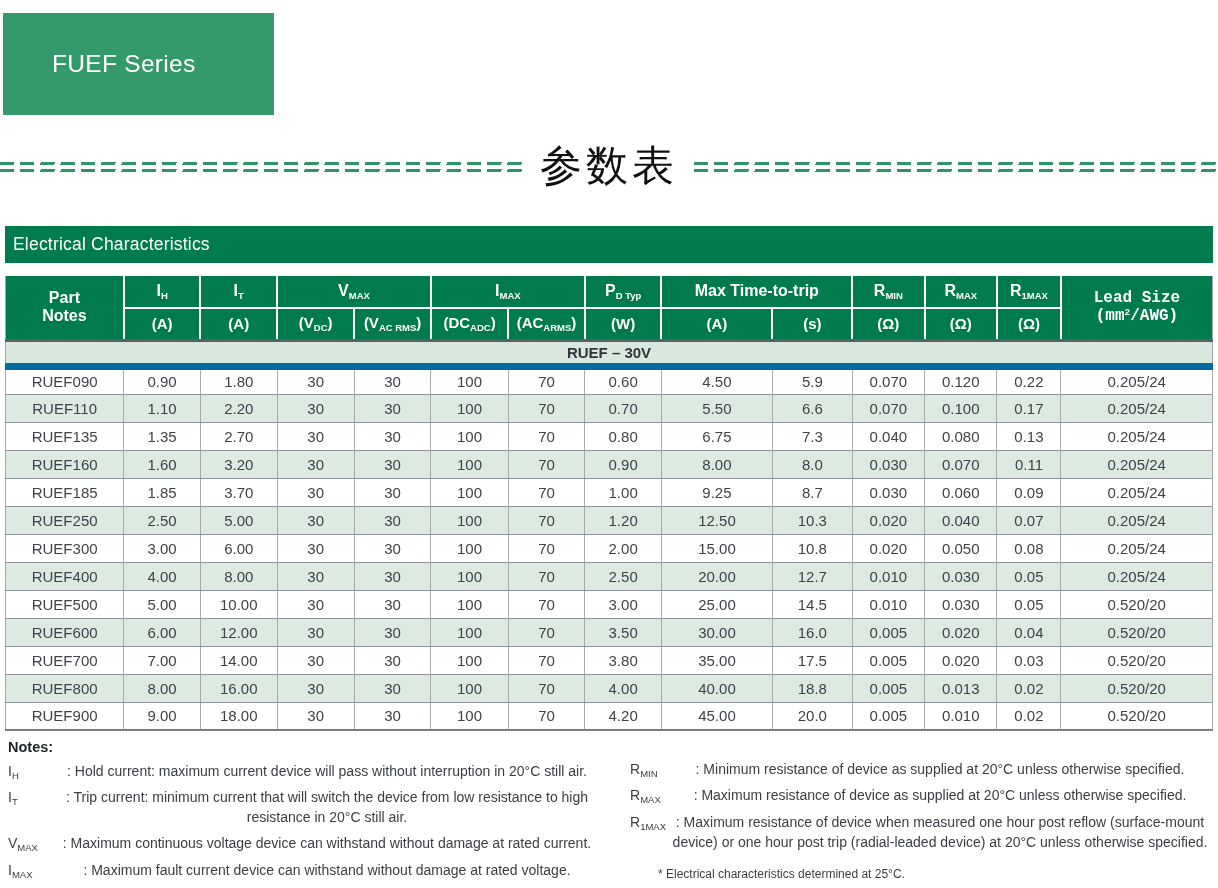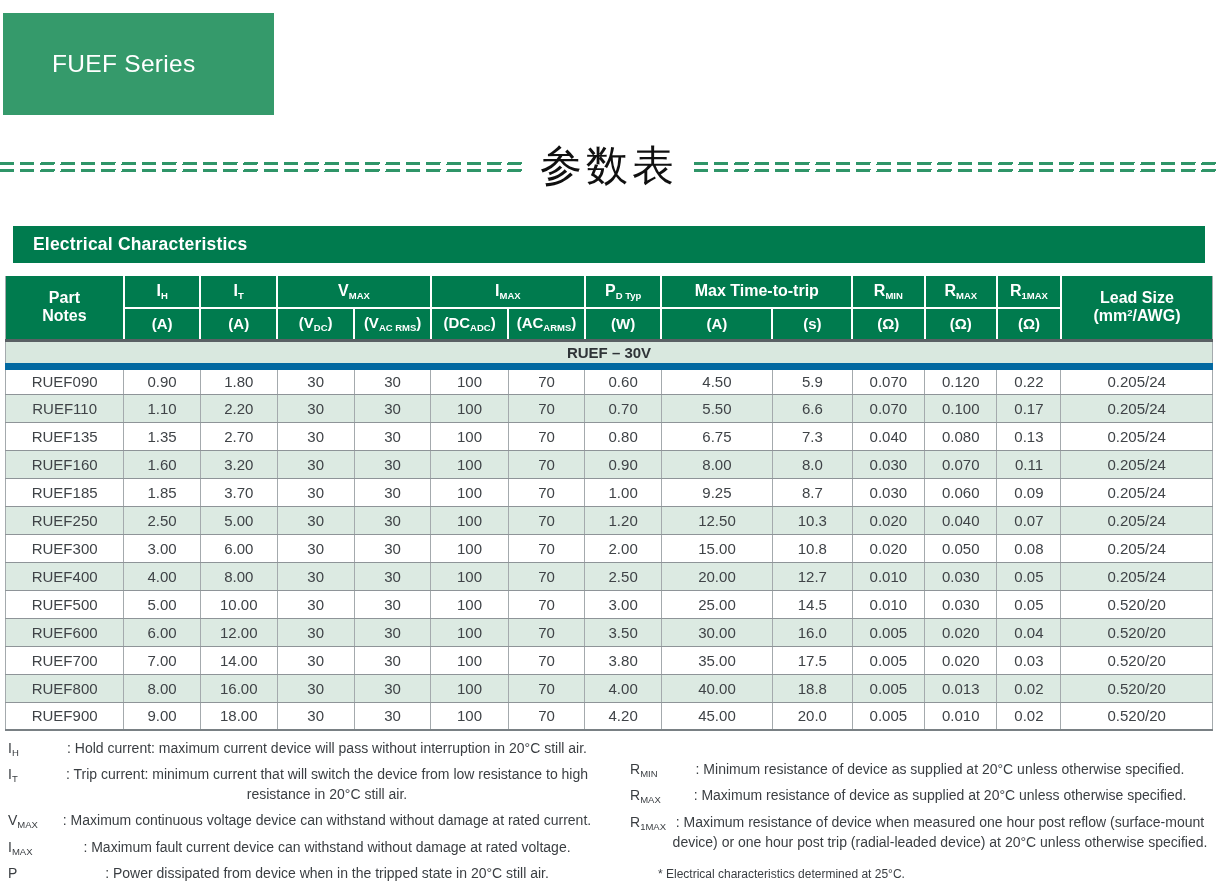--- a/index.html
+++ b/index.html
@@ -36,39 +36,39 @@
     background-size:100% 3px,100% 3px;
     background-position:0 2px,0 9px;
     background-repeat:no-repeat;
   }
   .page-title{
     font-family:"DejaVu Serif","Liberation Serif",serif;
     font-size:42px;color:#101010;letter-spacing:4px;white-space:nowrap;
   }
   
   .banner{
-    margin:31px 13px 0;height:37px;line-height:37px;
+    margin:31px 5px 0;height:37px;line-height:37px;
     background:var(--header-green);color:#fff;
-    font-size:17.5px;font-weight:bold;padding-left:20px;letter-spacing:.2px;
+    font-size:17.5px;font-weight:normal;padding-left:8px;letter-spacing:.2px;
   }
   
   table.ec{
     border-collapse:collapse;table-layout:fixed;
     width:1208px;margin:13px 5px 0;
     border-left:1px solid #A4AAAD;border-right:1px solid #A4AAAD;
     border-bottom:2px solid #798084;
   }
   table.ec thead th{
     background:var(--header-green);color:#fff;font-weight:bold;
     font-size:16px;height:32px;padding:0;text-align:center;vertical-align:middle;
     border:2px solid #fff;border-top:none;line-height:1.15;
   }
   table.ec thead th.hb{border-bottom:3px solid #5A6064;}
   table.ec thead th.c-first{border-left:none;}
-  table.ec thead th.c-last{border-right:none;}
+  table.ec thead th.c-last{border-right:none;font-family:Liberation Mono, monospace;}
   table.ec thead tr.units th{font-size:15px;}
   .sb{font-size:9.5px;vertical-align:-3px;letter-spacing:0;}
   .sp{font-size:9.5px;vertical-align:5px;}
   table.ec td{
     color:var(--text-dark);font-size:15px;text-align:center;
     height:28px;padding:0 2px;background:#fff;
     border-right:1px solid #A4AAAD;border-bottom:1px solid #8E9498;
   }
   table.ec td:last-child{border-right:none;}
   table.ec tr.alt td{background:var(--row-alt-green);}
@@ -366,20 +366,21 @@
         <td>0.005</td>
         <td>0.010</td>
         <td>0.02</td>
         <td>0.520/20</td>
       </tr>
     </tbody>
 </table>
 
 <div class="notes">
   <div class="notes-left">
+    <div class="notes-heading">Notes:</div>
     <div id="notes-left-items">
         <div class="note-item">
           <span class="note-term">I<span class="sb">H</span></span>
           <div class="note-text">: Hold current: maximum current device will pass without interruption in 20°C still air.</div>
         </div>
         <div class="note-item">
           <span class="note-term">I<span class="sb">T</span></span>
           <div class="note-text">: Trip current: minimum current that will switch the device from low resistance to high resistance in 20°C still air.</div>
         </div>
         <div class="note-item">

